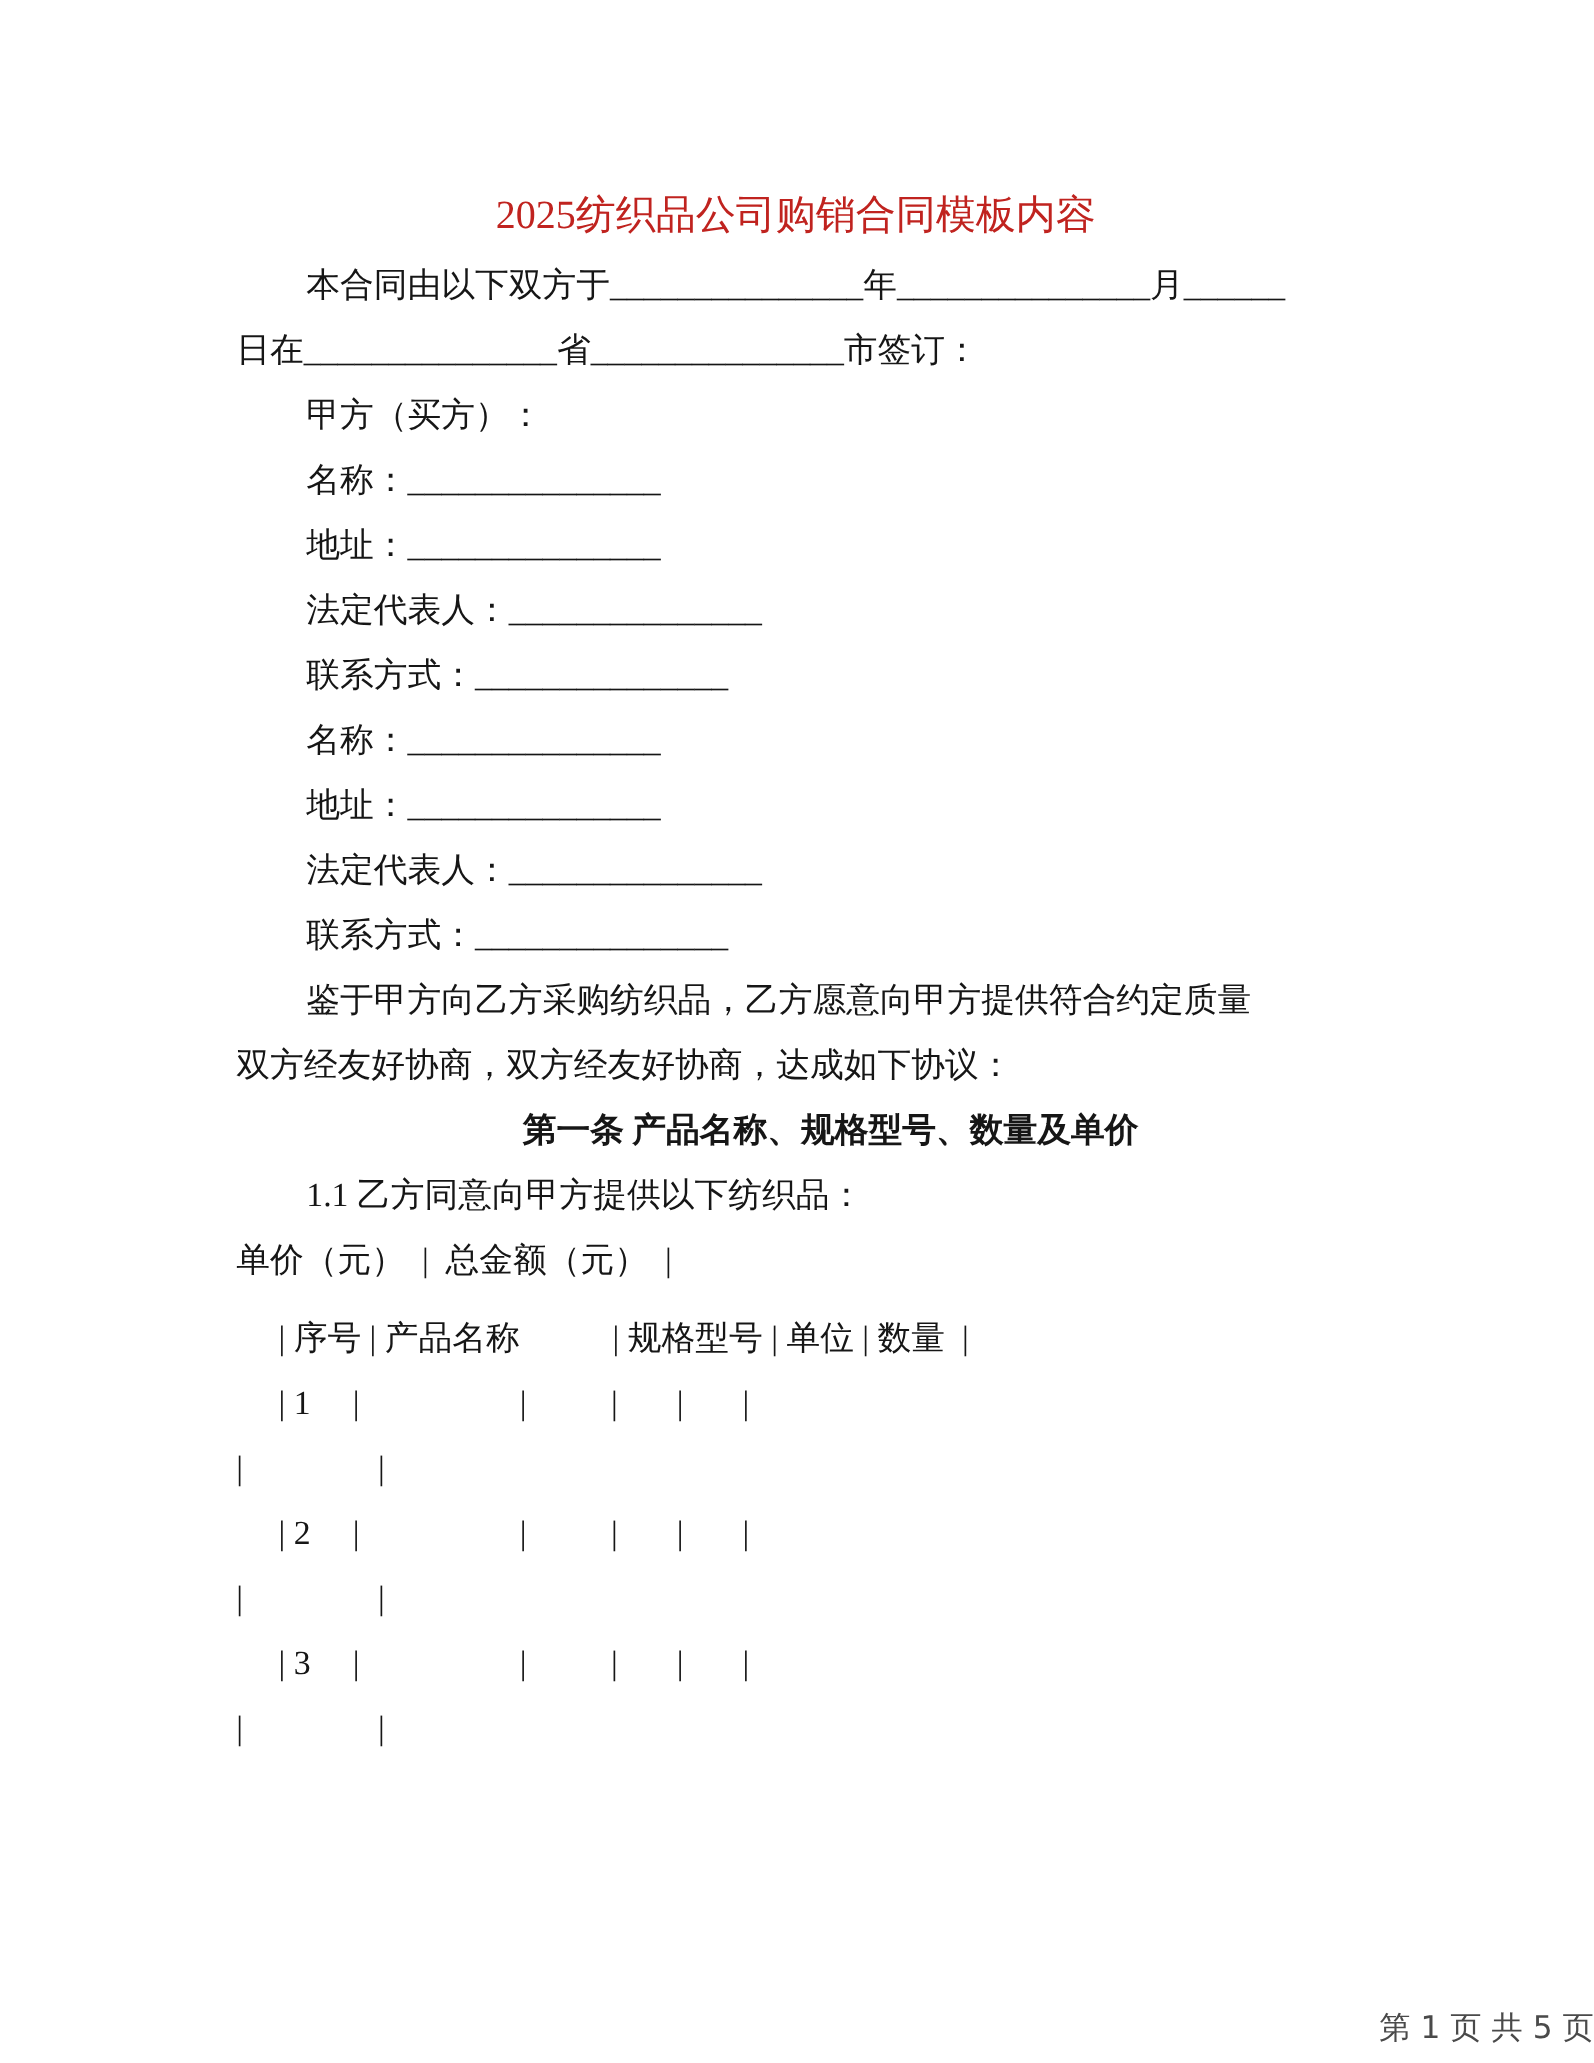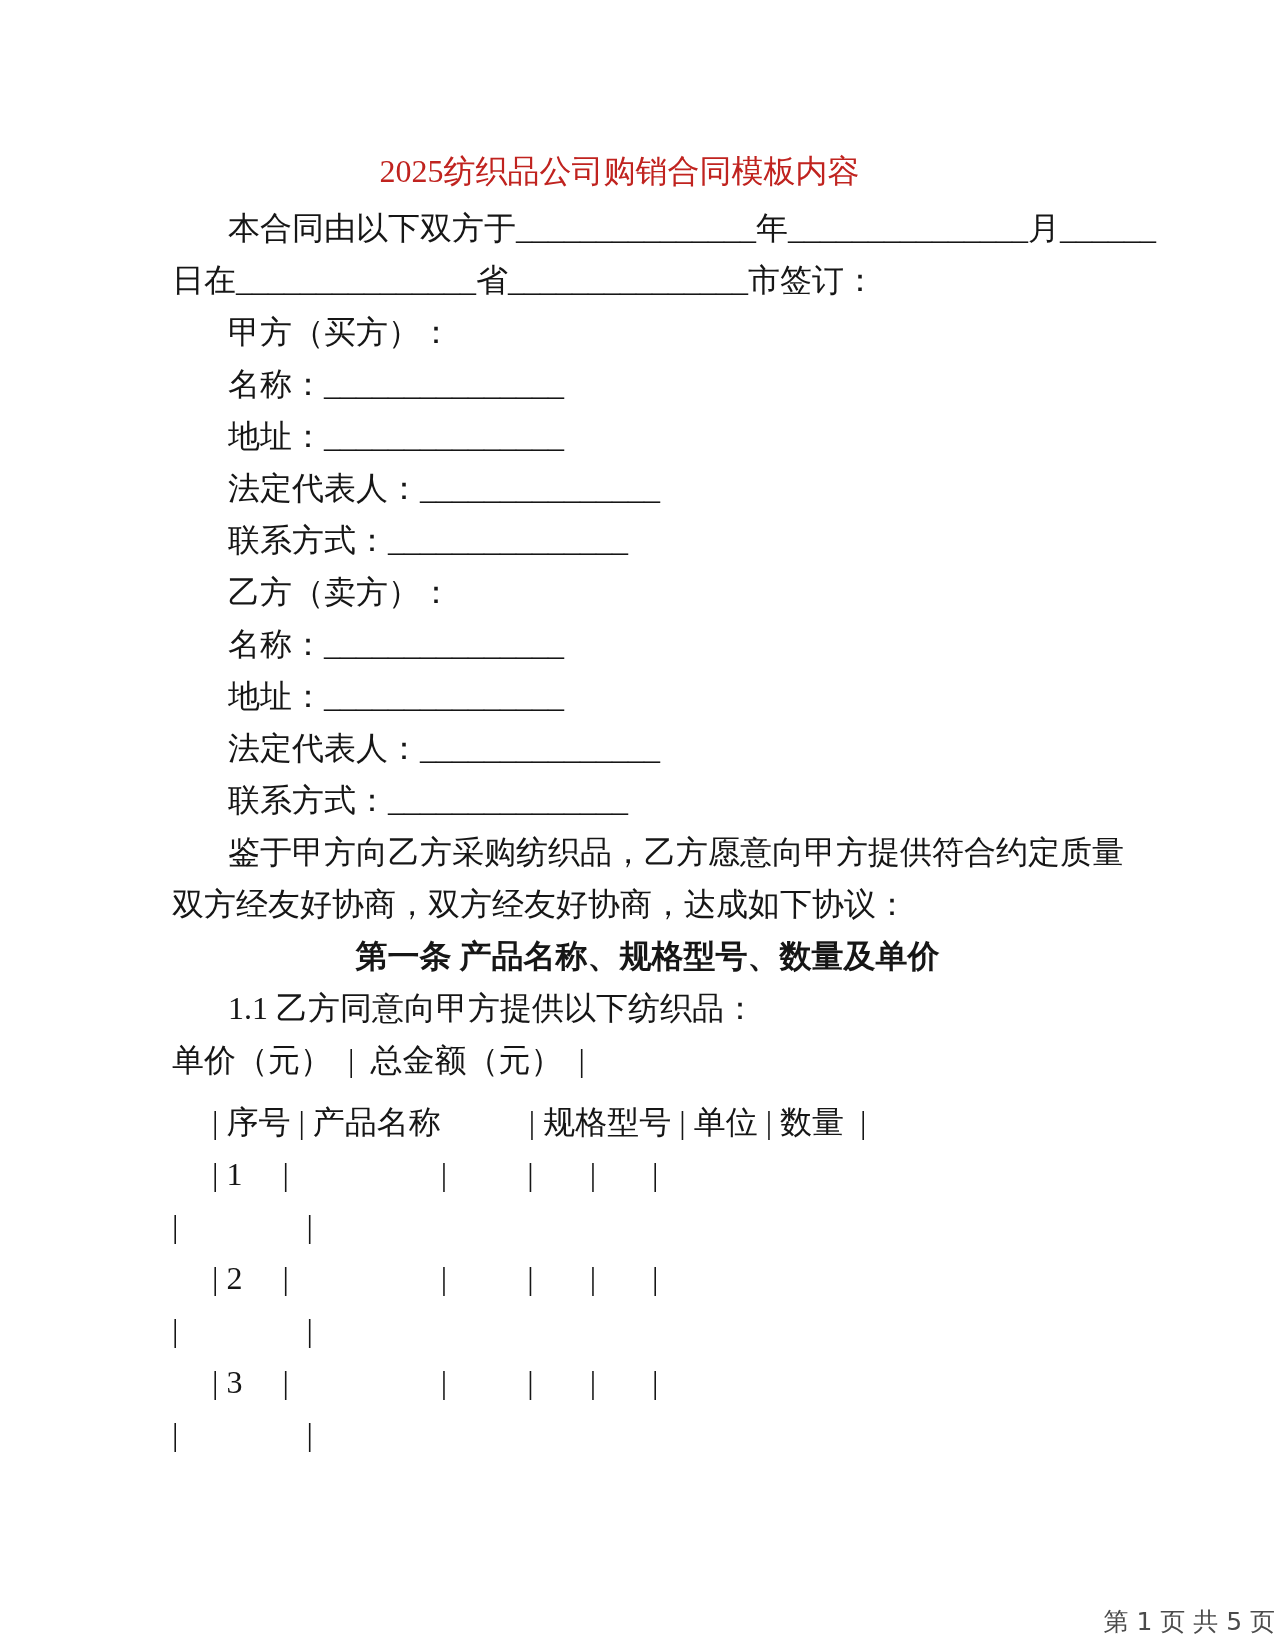--- a/index.html
+++ b/index.html
@@ -11,36 +11,36 @@
     position: relative;
     width: 1275px;
     height: 1650px;
     background: #ffffff;
     overflow: hidden;
     font-family: "Liberation Serif", "DejaVu Serif", serif;
     color: #161616;
   }
   .doc {
     position: absolute;
-    left: 172px;
+    left: 189px;
     top: 140px;
     width: 895px;
   }
   .title-line {
     height: 62px;
     line-height: 62px;
     text-align: center;
     font-size: 32px;
     color: #c0231f;
     white-space: pre;
   }
   .line {
     height: 52px;
     line-height: 52px;
-    font-size: 32px;
+    font-size: 27px;
     white-space: pre;
   }
   .indent { text-indent: 56px; }
   .bold { font-weight: 700; text-align: center; }
   .table-start { margin-top: 10px; }
   .footer {
     position: absolute;
     top: 1602px;
     left: 0;
     width: 1275px;
@@ -63,21 +63,20 @@
 
     <div class="line indent">本合同由以下双方于_______________年_______________月______</div>
     <div class="line">日在_______________省_______________市签订：</div>
 
     <div class="line indent">甲方（买方）：</div>
     <div class="line indent">名称：_______________</div>
     <div class="line indent">地址：_______________</div>
     <div class="line indent">法定代表人：_______________</div>
     <div class="line indent">联系方式：_______________</div>
 
-    <div class="line indent">乙方（卖方）：</div>
     <div class="line indent">名称：_______________</div>
     <div class="line indent">地址：_______________</div>
     <div class="line indent">法定代表人：_______________</div>
     <div class="line indent">联系方式：_______________</div>
 
     <div class="line indent">鉴于甲方向乙方采购纺织品，乙方愿意向甲方提供符合约定质量</div>
     <div class="line">双方经友好协商，双方经友好协商，达成如下协议：</div>
 
     <div class="line indent bold">第一条 产品名称、规格型号、数量及单价</div>
     <div class="line indent">1.1 乙方同意向甲方提供以下纺织品：</div>

